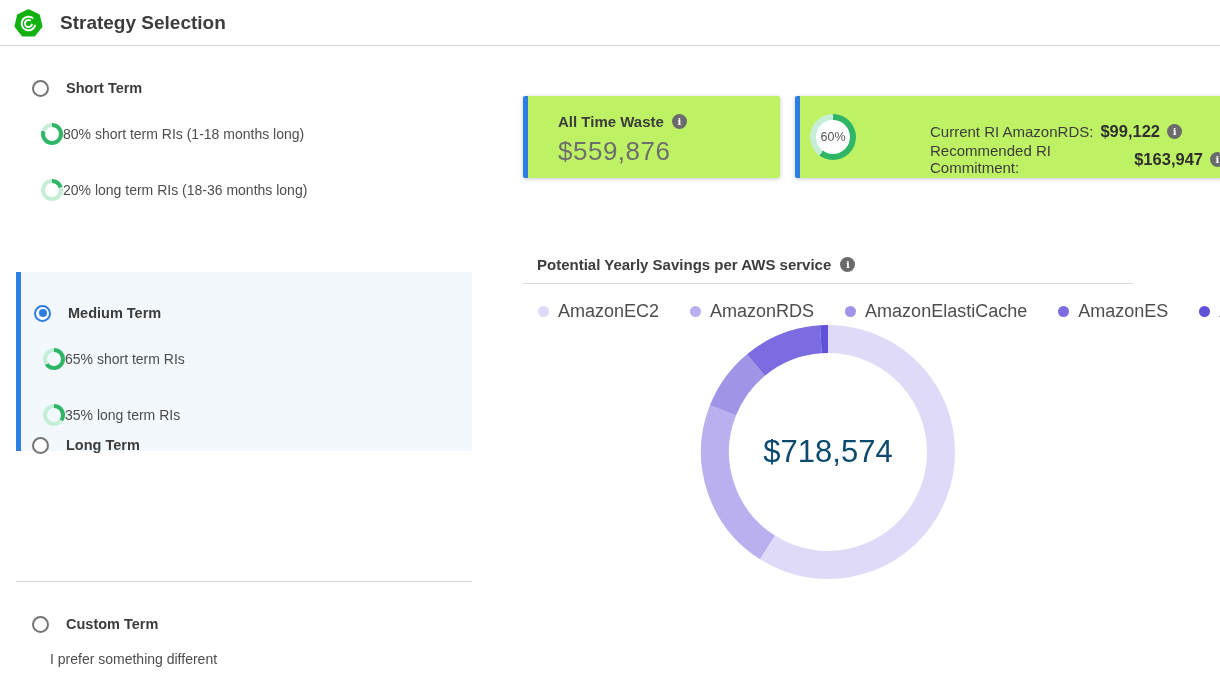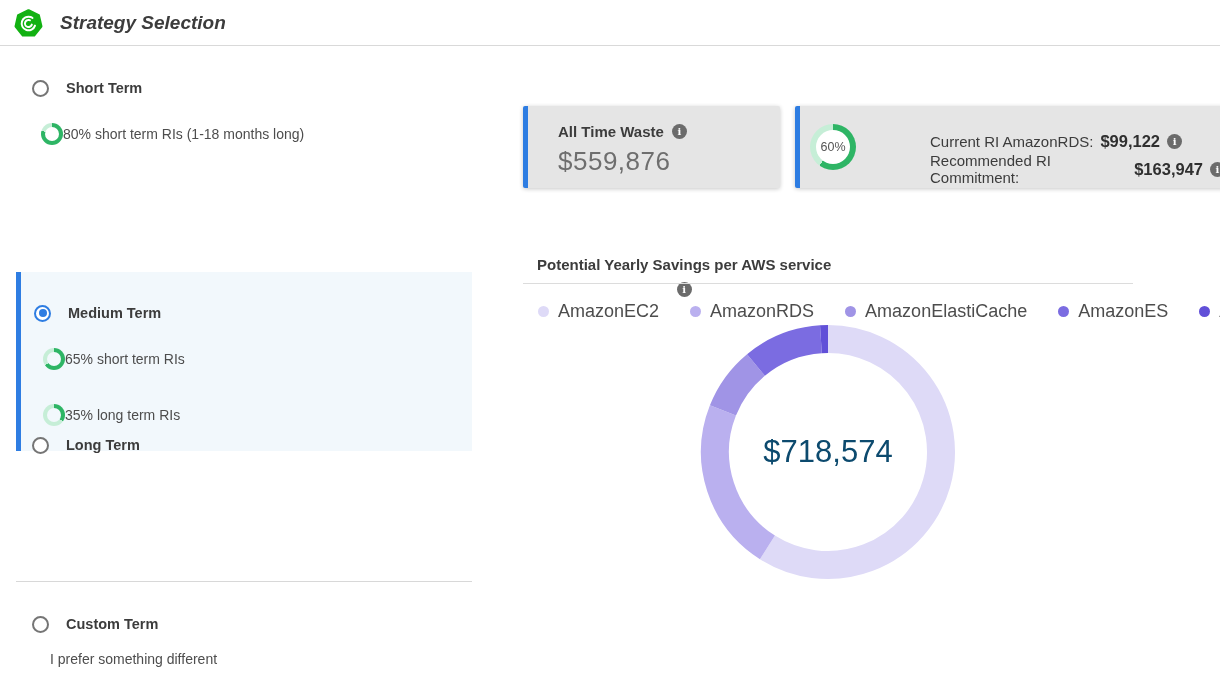--- a/index.html
+++ b/index.html
@@ -2,21 +2,21 @@
 <html><head>
 <meta charset="utf-8">
 <style>
   * { margin:0; padding:0; box-sizing:border-box; }
   html,body { background:#fff; }
   body { font-family:"Liberation Sans", sans-serif; color:#3e3e3e; }
   #page { position:relative; width:1220px; height:691px; background:#fff; overflow:hidden; }
 
   
   #header { position:absolute; left:0; top:0; width:100%; height:46px;
-            border-bottom:1px solid #d9d9d9; display:flex; align-items:center;font-style:italic; }
+            border-bottom:1px solid #d9d9d9; display:flex; align-items:center; }
   #logo { position:absolute; left:14px; top:9px; width:29px; height:29px; }
   #page-title { position:absolute; left:60px; top:12px; font-size:19px; font-weight:700; color:#3c3c3c; }
 
   
   #sidebar { position:absolute; left:16px; top:46px; width:456px; height:645px; }
   .opt-row { position:absolute; left:0; display:flex; align-items:center; height:22px; cursor:pointer; }
   .radio { width:17px; height:17px; border:2px solid #757575; border-radius:50%;
            margin-left:16px; flex:0 0 auto; background:#fff; position:relative; }
   .radio.sel { border-color:#2e7de2; }
   .radio.sel::after { content:""; position:absolute; inset:2.5px; border-radius:50%; background:#2e7de2; }
@@ -25,21 +25,21 @@
   .ring { position:relative; width:22px; height:22px; border-radius:50%; margin-left:25px; flex:0 0 auto; }
   .ring i { position:absolute; inset:4px; border-radius:50%; background:#fff; }
   .sub-label { font-size:14px; color:#4d4d4d; }
   #panel-medium { position:absolute; left:0; top:226px; width:456px; height:179px;
                   background:#f2f8fc; border-left:5px solid #2e7de2; }
   #panel-medium .ring i { background:#f2f8fc; }
   .side-divider { position:absolute; left:0; width:456px; height:1px; background:#d8d8d8; }
   .custom-desc { position:absolute; left:34px; font-size:14px; color:#4d4d4d; }
 
   
-  .card { position:absolute; top:106px; height:82px; background:#e5e5e5;
+  .card { position:absolute; top:96px; height:82px; background:#bef264;
           border-left:5px solid #2e7de2; border-radius:2px;
           box-shadow:0 1px 4px rgba(0,0,0,0.22); }
   #card-waste { left:523px; width:257px; }
   #card-commit { left:795px; width:430px; }
   .card-title-row { position:absolute; left:30px; top:17px; display:flex; align-items:center; gap:8px; }
   .card-title { font-size:15px; font-weight:700; color:#3c3c3c; }
   .info-icon { width:15px; height:15px; border-radius:50%; background:#6b6b6b; color:#fff;
                font-family:"DejaVu Serif", serif; font-weight:700; font-size:10px;
                display:flex; align-items:center; justify-content:center; cursor:pointer; flex:0 0 auto; }
   .card-value { position:absolute; left:30px; top:40px; font-size:26px; color:#6e6e6e; letter-spacing:.5px; }
@@ -47,21 +47,21 @@
   #commit-ring { position:absolute; left:10px; top:18px; width:46px; height:46px; border-radius:50%;
                  background:conic-gradient(#2eb565 60%, #c6eed7 0); }
   #commit-ring i { position:absolute; inset:6px; border-radius:50%; background:#fff;
                    display:flex; align-items:center; justify-content:center;
                    font-size:12.5px; color:#555; font-style:normal; }
   .commit-line { position:absolute; left:130px; display:flex; align-items:center; gap:7px; height:20px; }
   .commit-label { font-size:15px; color:#3c3c3c; }
   .commit-value { font-size:16.5px; font-weight:700; color:#2f2f2f; }
 
   
-  #chart-title-row { position:absolute; left:537px; top:256px; display:flex; align-items:center; gap:9px;flex-direction:column; }
+  #chart-title-row { position:absolute; left:537px; top:256px; display:flex; align-items:center; gap:9px; }
   #chart-title { font-size:15px; font-weight:700; color:#3c3c3c; }
   #chart-divider { position:absolute; left:523px; top:283px; width:610px; height:1px; background:#dcdcdc; }
   #legend { position:absolute; left:538px; top:301px; display:flex; align-items:center; }
   .legend-item { display:flex; align-items:center; margin-right:31px; cursor:pointer; }
   .legend-dot { width:11px; height:11px; border-radius:50%; margin-right:9px; flex:0 0 auto; }
   .legend-label { font-size:18px; color:#4d4d4d; }
   #donut-wrap { position:absolute; left:698px; top:322px; width:260px; height:260px; }
   #donut-center { position:absolute; left:698px; top:322px; width:260px; height:260px;
                   display:flex; align-items:center; justify-content:center;
                   font-size:31px; color:#0c4a6e; pointer-events:none; }
@@ -84,20 +84,26 @@
 
     <div class="opt-row" style="top:31px;">
       <span class="radio"></span>
       <span class="opt-label">Short Term</span>
     </div>
     <div class="sub-row" style="top:77px;">
       <span class="ring" style="background: conic-gradient(rgb(46, 181, 101) 80%, rgb(198, 238, 215) 0deg);">
           <i></i>
         </span>
       <span class="sub-label">80% short term RIs (1-18 months long)</span>
+    </div>
+    <div class="sub-row" style="top:133px;">
+      <span class="ring" style="background: conic-gradient(rgb(46, 181, 101) 20%, rgb(198, 238, 215) 0deg);">
+          <i></i>
+        </span>
+      <span class="sub-label">20% long term RIs (18-36 months long)</span>
     </div>
 
     <div id="panel-medium">
       <div class="opt-row" style="top:30px; left:-3px;">
         <span class="radio sel"></span>
         <span class="opt-label">Medium Term</span>
       </div>
       <div class="sub-row" style="top:76px; left:-3px;">
         <span class="ring" style="background: conic-gradient(rgb(46, 181, 101) 65%, rgb(198, 238, 215) 0deg);">
             <i></i>

